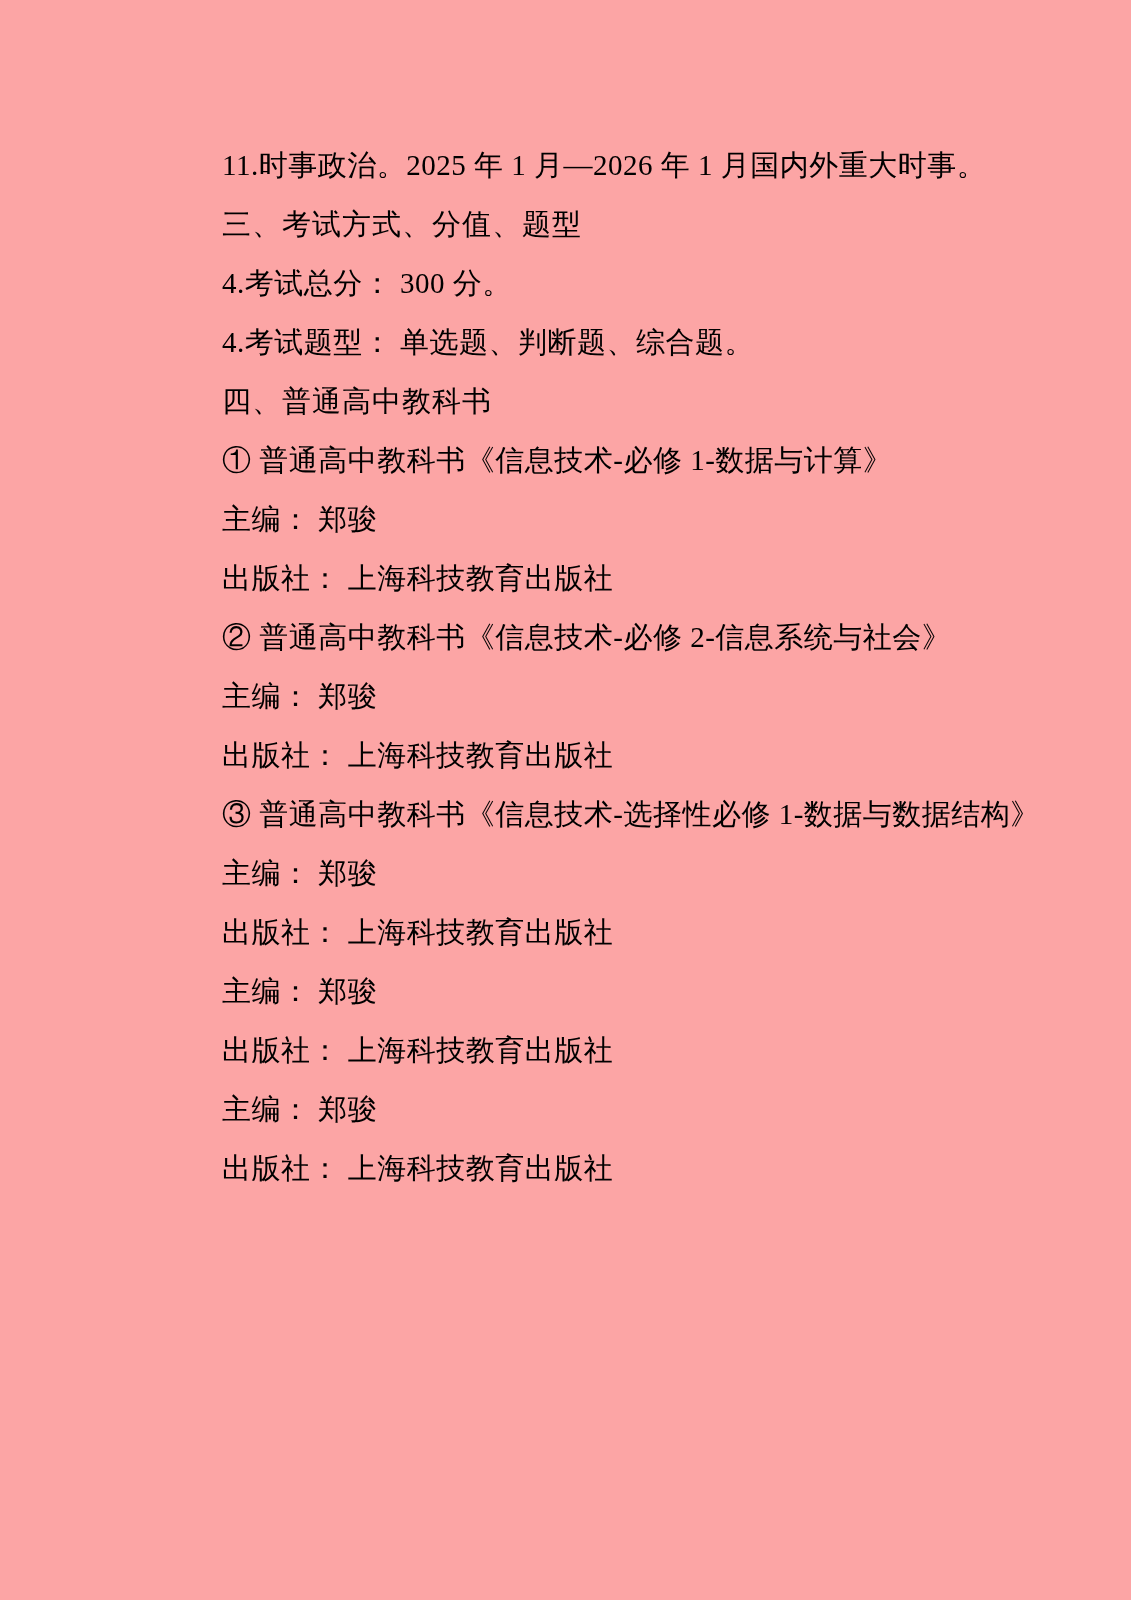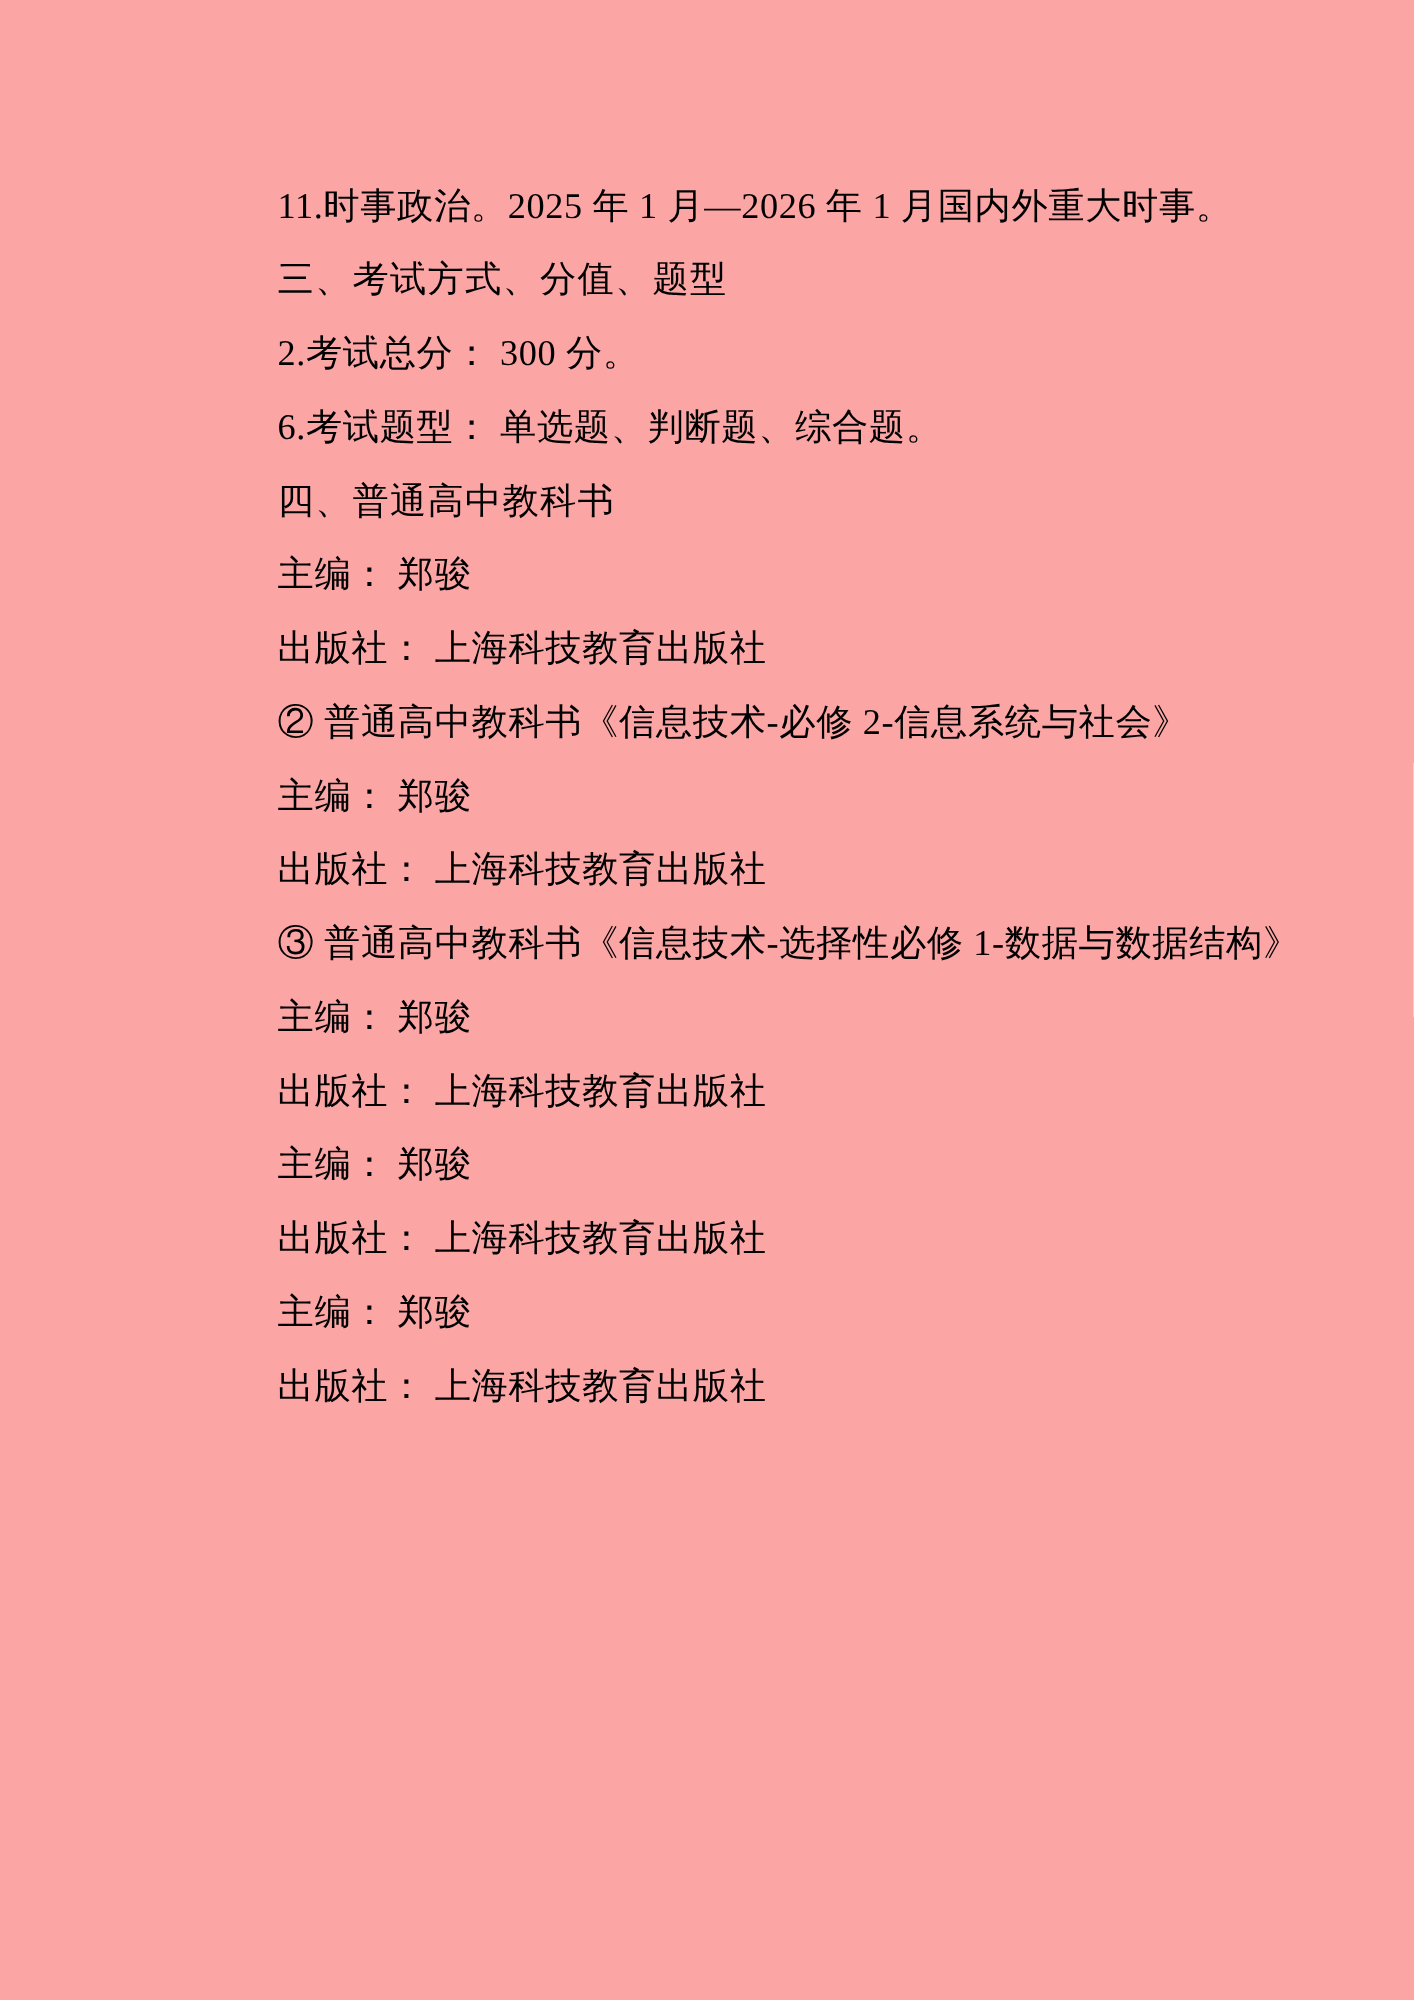--- a/index.html
+++ b/index.html
@@ -40,23 +40,24 @@
   }
 </style>
 </head>
 <body>
 
 <div class="page">
   <div class="content">
 
   <p class="line">11.时事政治。2025 年 1 月—2026 年 1 月国内外重大时事。</p>
       <p class="line heading">三、考试方式、分值、题型</p>
-      <p class="line">2.考试总分： 300 分。</p>
-      <p class="line">6.考试题型： 单选题、判断题、综合题。</p>
+      <p class="line">4.考试总分： 300 分。</p>
+      <p class="line">4.考试题型： 单选题、判断题、综合题。</p>
       <p class="line heading">四、普通高中教科书</p>
+      <p class="line">① 普通高中教科书《信息技术-必修 1-数据与计算》</p>
       <p class="line">主编： 郑骏</p>
       <p class="line">出版社： 上海科技教育出版社</p>
       <p class="line">② 普通高中教科书《信息技术-必修 2-信息系统与社会》</p>
       <p class="line">主编： 郑骏</p>
       <p class="line">出版社： 上海科技教育出版社</p>
       <p class="line">③ 普通高中教科书《信息技术-选择性必修 1-数据与数据结构》</p>
       <p class="line">主编： 郑骏</p>
       <p class="line">出版社： 上海科技教育出版社</p>
       <p class="line">主编： 郑骏</p>
       <p class="line">出版社： 上海科技教育出版社</p>

